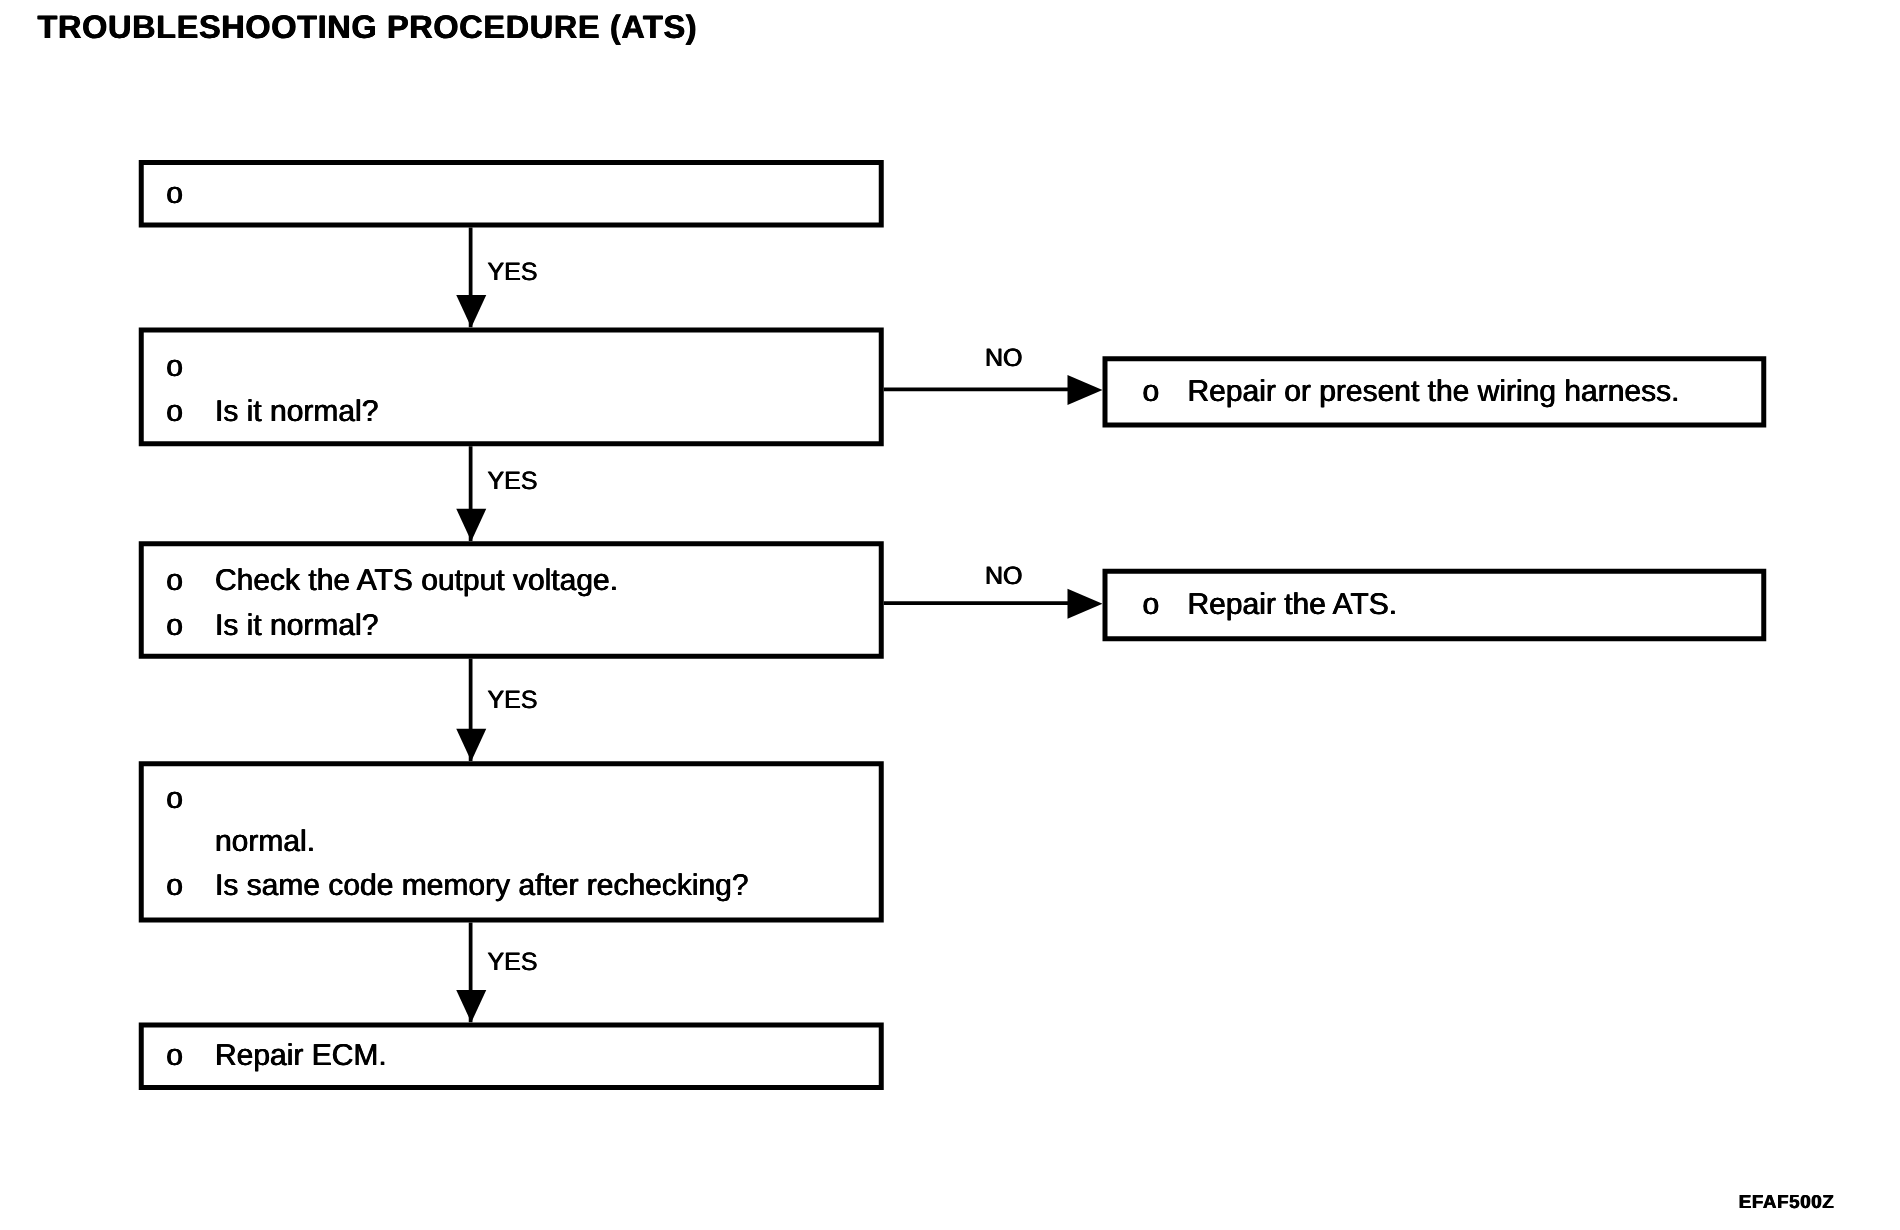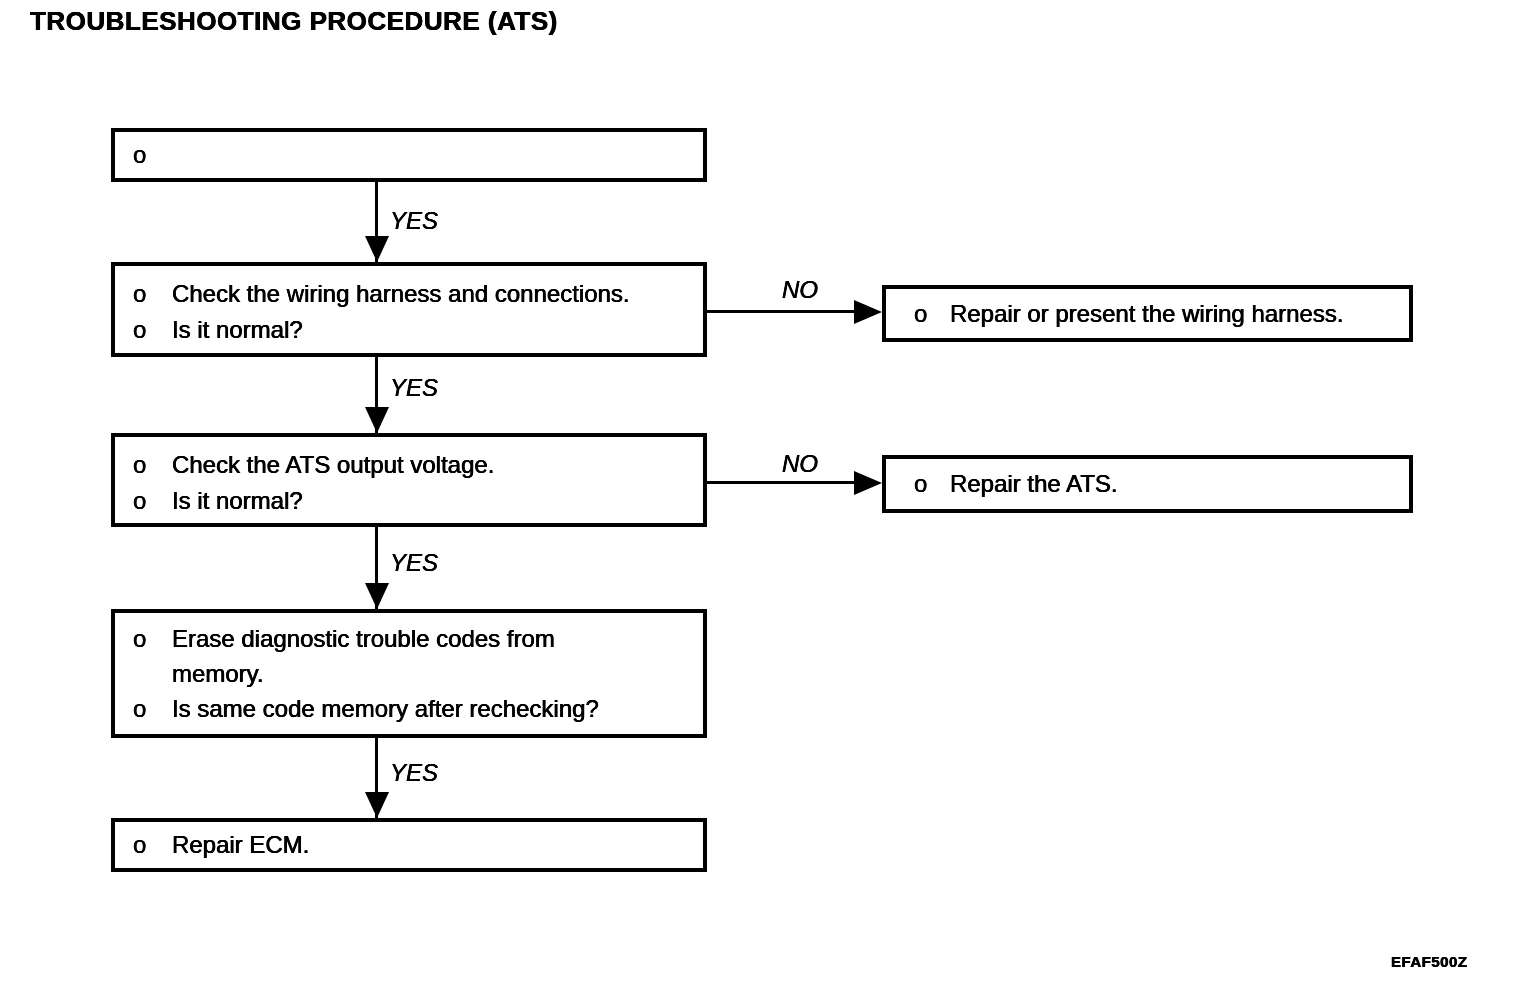--- a/index.html
+++ b/index.html
@@ -51,23 +51,22 @@
   }
   .arrow-right {
     position: absolute;
     width: 0; height: 0;
     border-top: 12px solid transparent;
     border-bottom: 12px solid transparent;
     border-left: 28px solid #000000;
   }
   .edge-label {
     position: absolute;
-    font-size: 24px;
+    font-size: 20px;
     white-space: nowrap;
-    font-style: italic;
   }
   .no-label { width: 70px; text-align: right; }
   .figure-code {
     position: absolute;
     left: 1391px;
     top: 953px;
     font-size: 15px;
     font-weight: 700;
     letter-spacing: 0.5px;
   }
@@ -85,21 +84,20 @@
     </div>
   </div>
 
   <div class="vline" style="left:375px; top:182px; height:80px;"></div>
   <div class="arrow-down" style="left:365px; top:236px;"></div>
   <div class="edge-label" style="left:390px; top:207px;">YES</div>
 
   <div class="box multi" style="left:111px; top:262px; width:596px; height:95px;">
     <div class="bline">
       <span class="bullet">o</span>
-      <span class="btext">Check the wiring harness and connections.</span>
     </div>
     <div class="bline">
       <span class="bullet">o</span>
       <span class="btext">Is it normal?</span>
     </div>
   </div>
 
   <div class="hline" style="left:707px; top:310px; width:150px;"></div>
   <div class="arrow-right" style="left:854px; top:300px;"></div>
   <div class="edge-label no-label" style="left:748px; top:276px;">NO</div>
@@ -137,25 +135,24 @@
     </div>
   </div>
 
   <div class="vline" style="left:375px; top:527px; height:82px;"></div>
   <div class="arrow-down" style="left:365px; top:583px;"></div>
   <div class="edge-label" style="left:390px; top:549px;">YES</div>
 
   <div class="box multi tall" style="left:111px; top:609px; width:596px; height:129px;">
     <div class="bline">
       <span class="bullet">o</span>
-      <span class="btext">Erase diagnostic trouble codes from</span>
     </div>
     <div class="bline">
       <span class="bullet"></span>
-      <span class="btext">memory.</span>
+      <span class="btext">normal.</span>
     </div>
     <div class="bline">
       <span class="bullet">o</span>
       <span class="btext">Is same code memory after rechecking?</span>
     </div>
   </div>
 
   <div class="vline" style="left:375px; top:738px; height:80px;"></div>
   <div class="arrow-down" style="left:365px; top:792px;"></div>
   <div class="edge-label" style="left:390px; top:759px;">YES</div>

